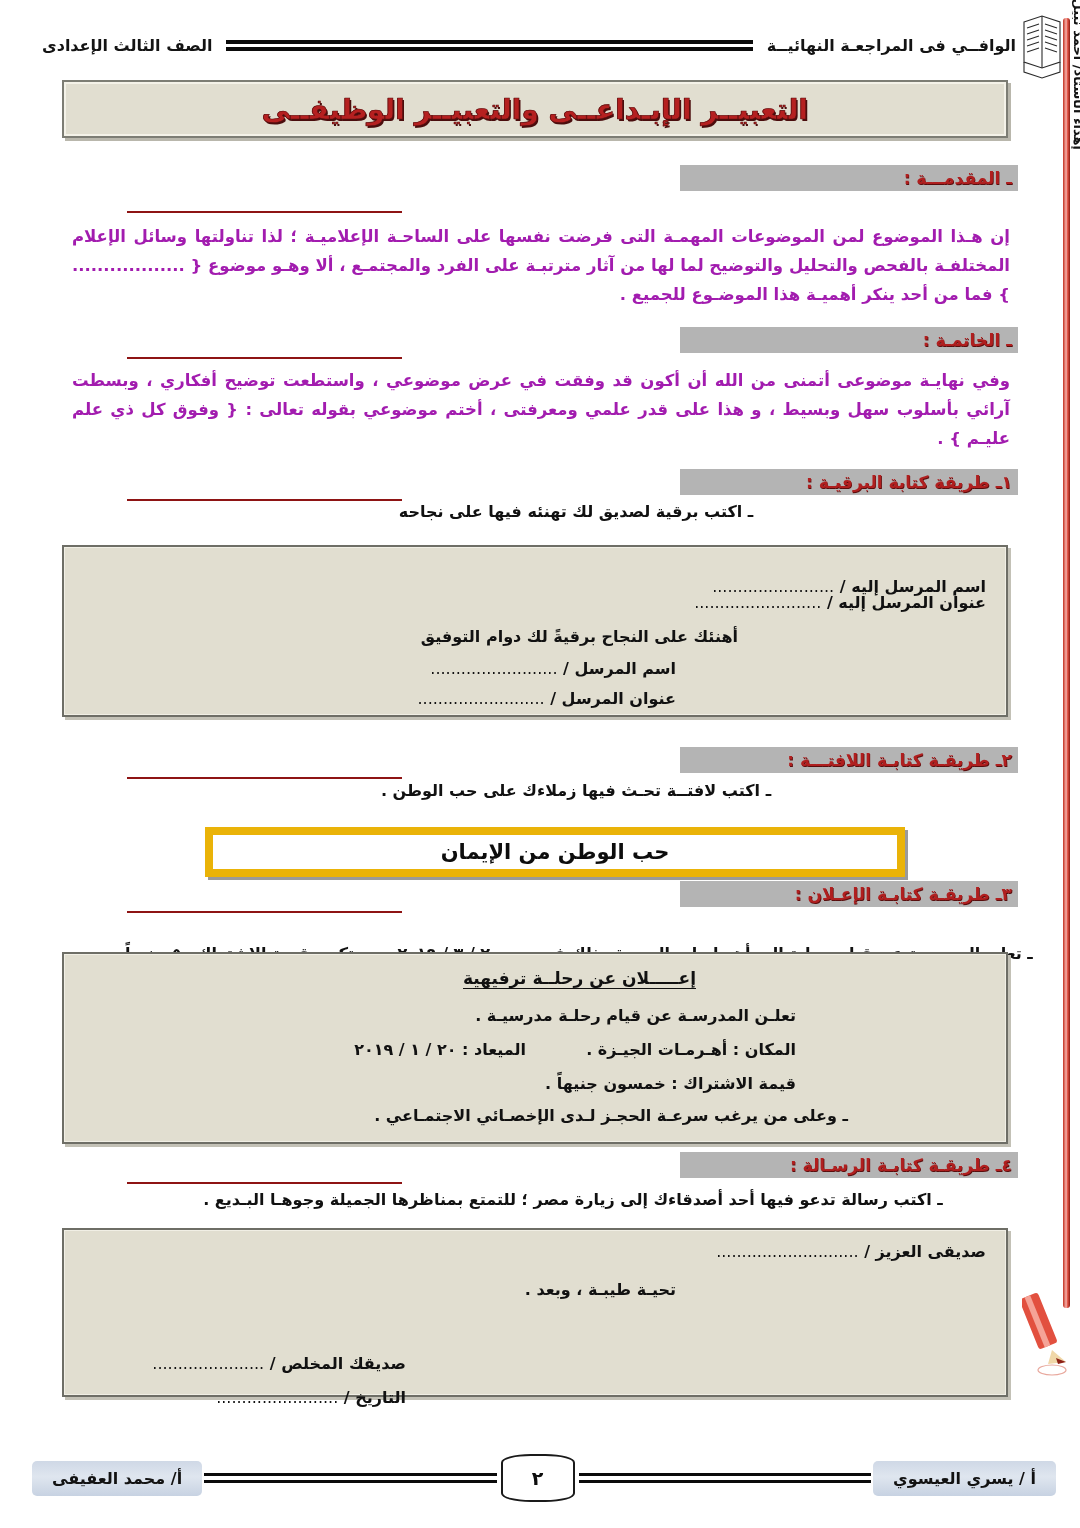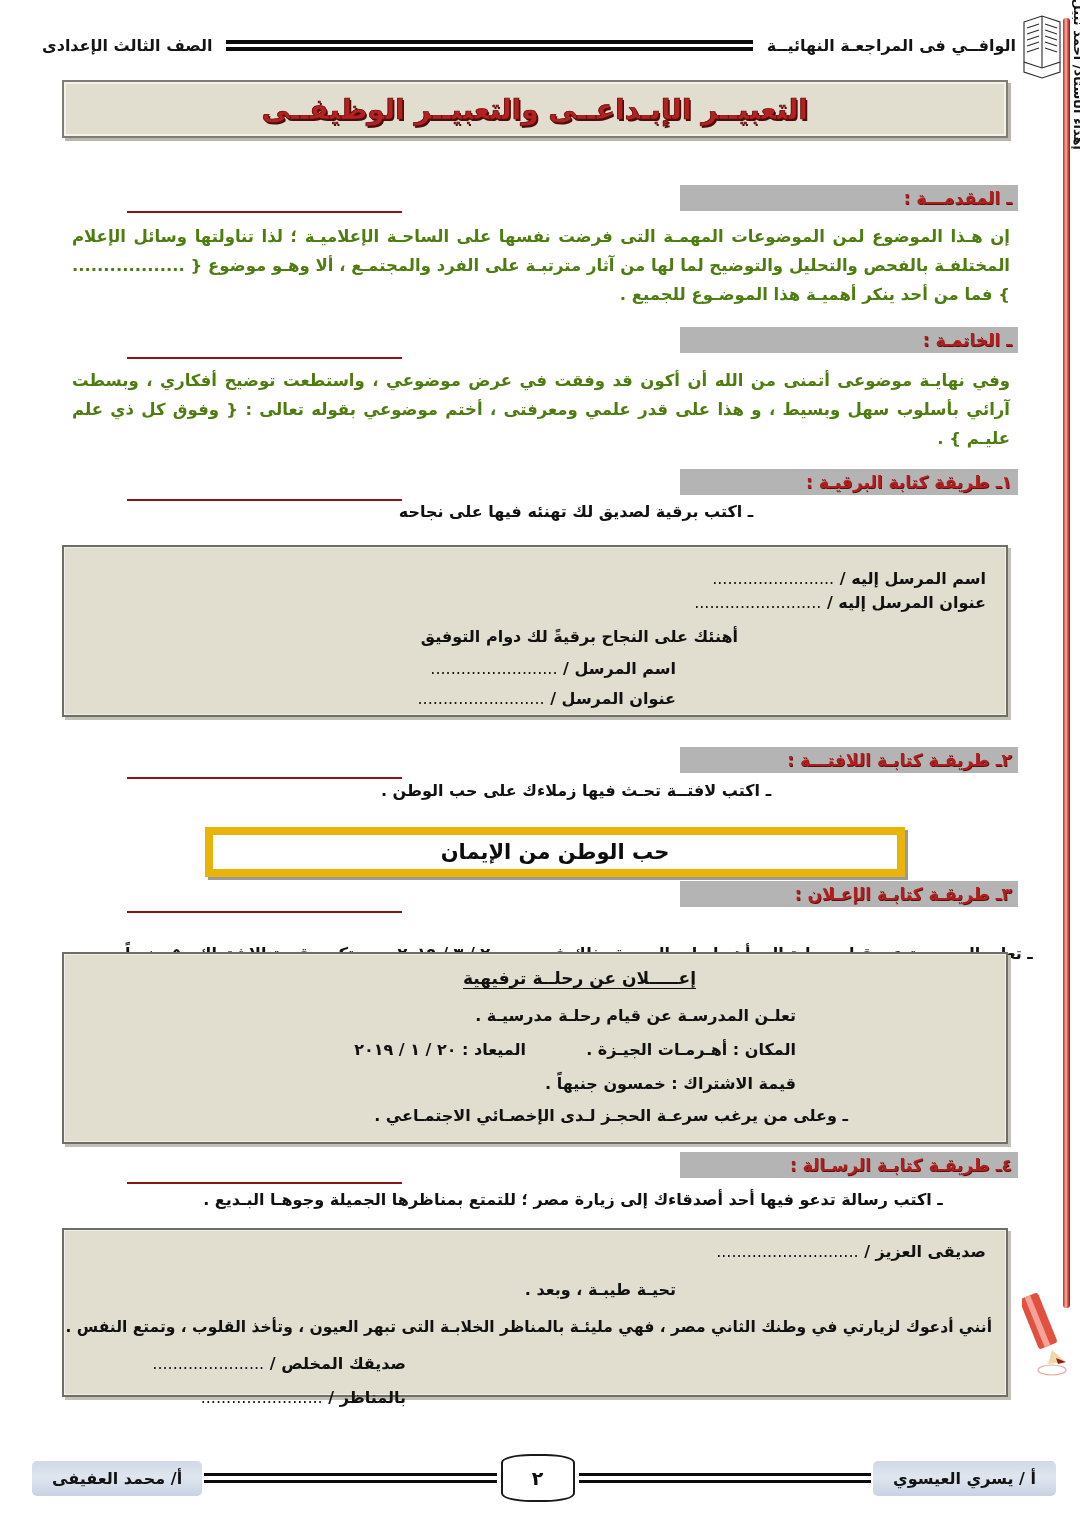--- a/index.html
+++ b/index.html
@@ -146,21 +146,21 @@
   }
 
   
   .para {
     position: absolute;
     direction: rtl;
     text-align: justify;
     font-size: 16.5px;
     font-weight: bold;
     line-height: 29px;
-    color: #4d7c0f;
+    color: #a21caf;
     letter-spacing: -0.2px;
   }
   .prompt {
     position: absolute;
     direction: rtl;
     text-align: center;
     font-size: 16px;
     font-weight: bold;
     color: #111;
     white-space: nowrap;
@@ -297,21 +297,21 @@
 <div class="page-header">
   <div class="hdr-right-label">الوافــي فى المراجعـة النهائيــة</div>
   <div class="hdr-rule"></div>
   <div class="hdr-left-label">الصف الثالث الإعدادى</div>
 </div>
 
 <div class="title-banner">
   <span class="title-banner-text">التعبيــر الإبـداعــى والتعبيــر الوظيفــى</span>
 </div>
 
-<div class="sec-head" style="top:185px; right:62px; width:338px;">
+<div class="sec-head" style="top:165px; right:62px; width:338px;">
   <div class="bar">
     <span class="label">ـ المقدمـــة :</span>
   </div>
 </div>
 <div class="sec-underline" style="top:211px; right:678px; width:275px;"></div>
 
 <div class="para" style="top:222px; right:70px; width:938px;">إن هـذا الموضوع لمن الموضوعات المهمـة التى فرضت نفسها على الساحـة الإعلاميـة ؛ لذا تناولتها وسائل الإعلام المختلفـة بالفحص والتحليل والتوضيح لما لها من آثار مترتبـة على الفرد والمجتمـع ، ألا وهـو موضوع { .................. } فما من أحد ينكر أهميـة هذا الموضـوع للجميع .</div>
 
 <div class="sec-head" style="top:327px; right:62px; width:338px;">
   <div class="bar">
@@ -325,21 +325,21 @@
 <div class="sec-head" style="top:469px; right:62px; width:338px;">
   <div class="bar">
     <span class="label">١ـ طريقة كتابة البرقيـة :</span>
   </div>
 </div>
 <div class="sec-underline" style="top:499px; right:678px; width:275px;"></div>
 
 <div class="prompt" style="top:502px; right:0px; width:1008px;">ـ اكتب برقية لصديق لك تهنئه فيها على نجاحه</div>
 
 <div class="box-beige" style="top:545px; left:62px; width:946px; height:172px;">
-  <div class="box-line" style="top:22px; right:20px;">
+  <div class="box-line" style="top:30px; right:20px;">
     <span>اسم المرسل إليه /</span>
     <span class="dots">........................</span>
   </div>
   <div class="box-line" style="top:46px; right:20px;">
     <span>عنوان المرسل إليه /</span>
     <span class="dots">.........................</span>
   </div>
   <div class="box-line" style="top:80px; right:268px;">أهنئك على النجاح برقيةً لك دوام التوفيق</div>
   <div class="box-line" style="top:112px; right:330px;">
     <span>اسم المرسل /</span>
@@ -390,27 +390,26 @@
 <div class="sec-underline" style="top:1182px; right:678px; width:275px;"></div>
 
 <div class="prompt" style="top:1190px; right:0px; width:1014px;">ـ اكتب رسالة تدعو فيها أحد أصدقاءك إلى زيارة مصر ؛ للتمتع بمناظرها الجميلة وجوهـا البـديع .</div>
 
 <div class="box-beige" style="top:1228px; left:62px; width:946px; height:169px;">
   <div class="box-line" style="top:12px; right:20px;">
     <span>صديقى العزيز /</span>
     <span class="dots">............................</span>
   </div>
   <div class="box-line" style="top:50px; right:330px;">تحيـة طيبـة ، وبعد .</div>
-  <div class="letter-body" style="top:88px; right:14px;">أنني أدعوك لزيارتي في وطنك الثاني مصر ، فهي مليئـة بالمناظر الخلابـة التى تبهر العيون ، وتأخذ القلوب ، وتمتع النفس .</div>
   <div class="box-line" style="top:124px; right:600px;">
     <span>صديقك المخلص /</span>
     <span class="dots">......................</span>
   </div>
   <div class="box-line" style="top:158px; right:600px;">
-    <span>بالمناظر /</span>
+    <span>التاريخ /</span>
     <span class="dots">........................</span>
   </div>
 </div>
 
 <div class="page-footer">
   <div class="foot-tag right">أ / يسري العيسوي</div>
   <div class="foot-rule"></div>
   <div class="page-num">٢</div>
   <div class="foot-rule"></div>
   <div class="foot-tag left">أ/ محمد العفيفى</div>

